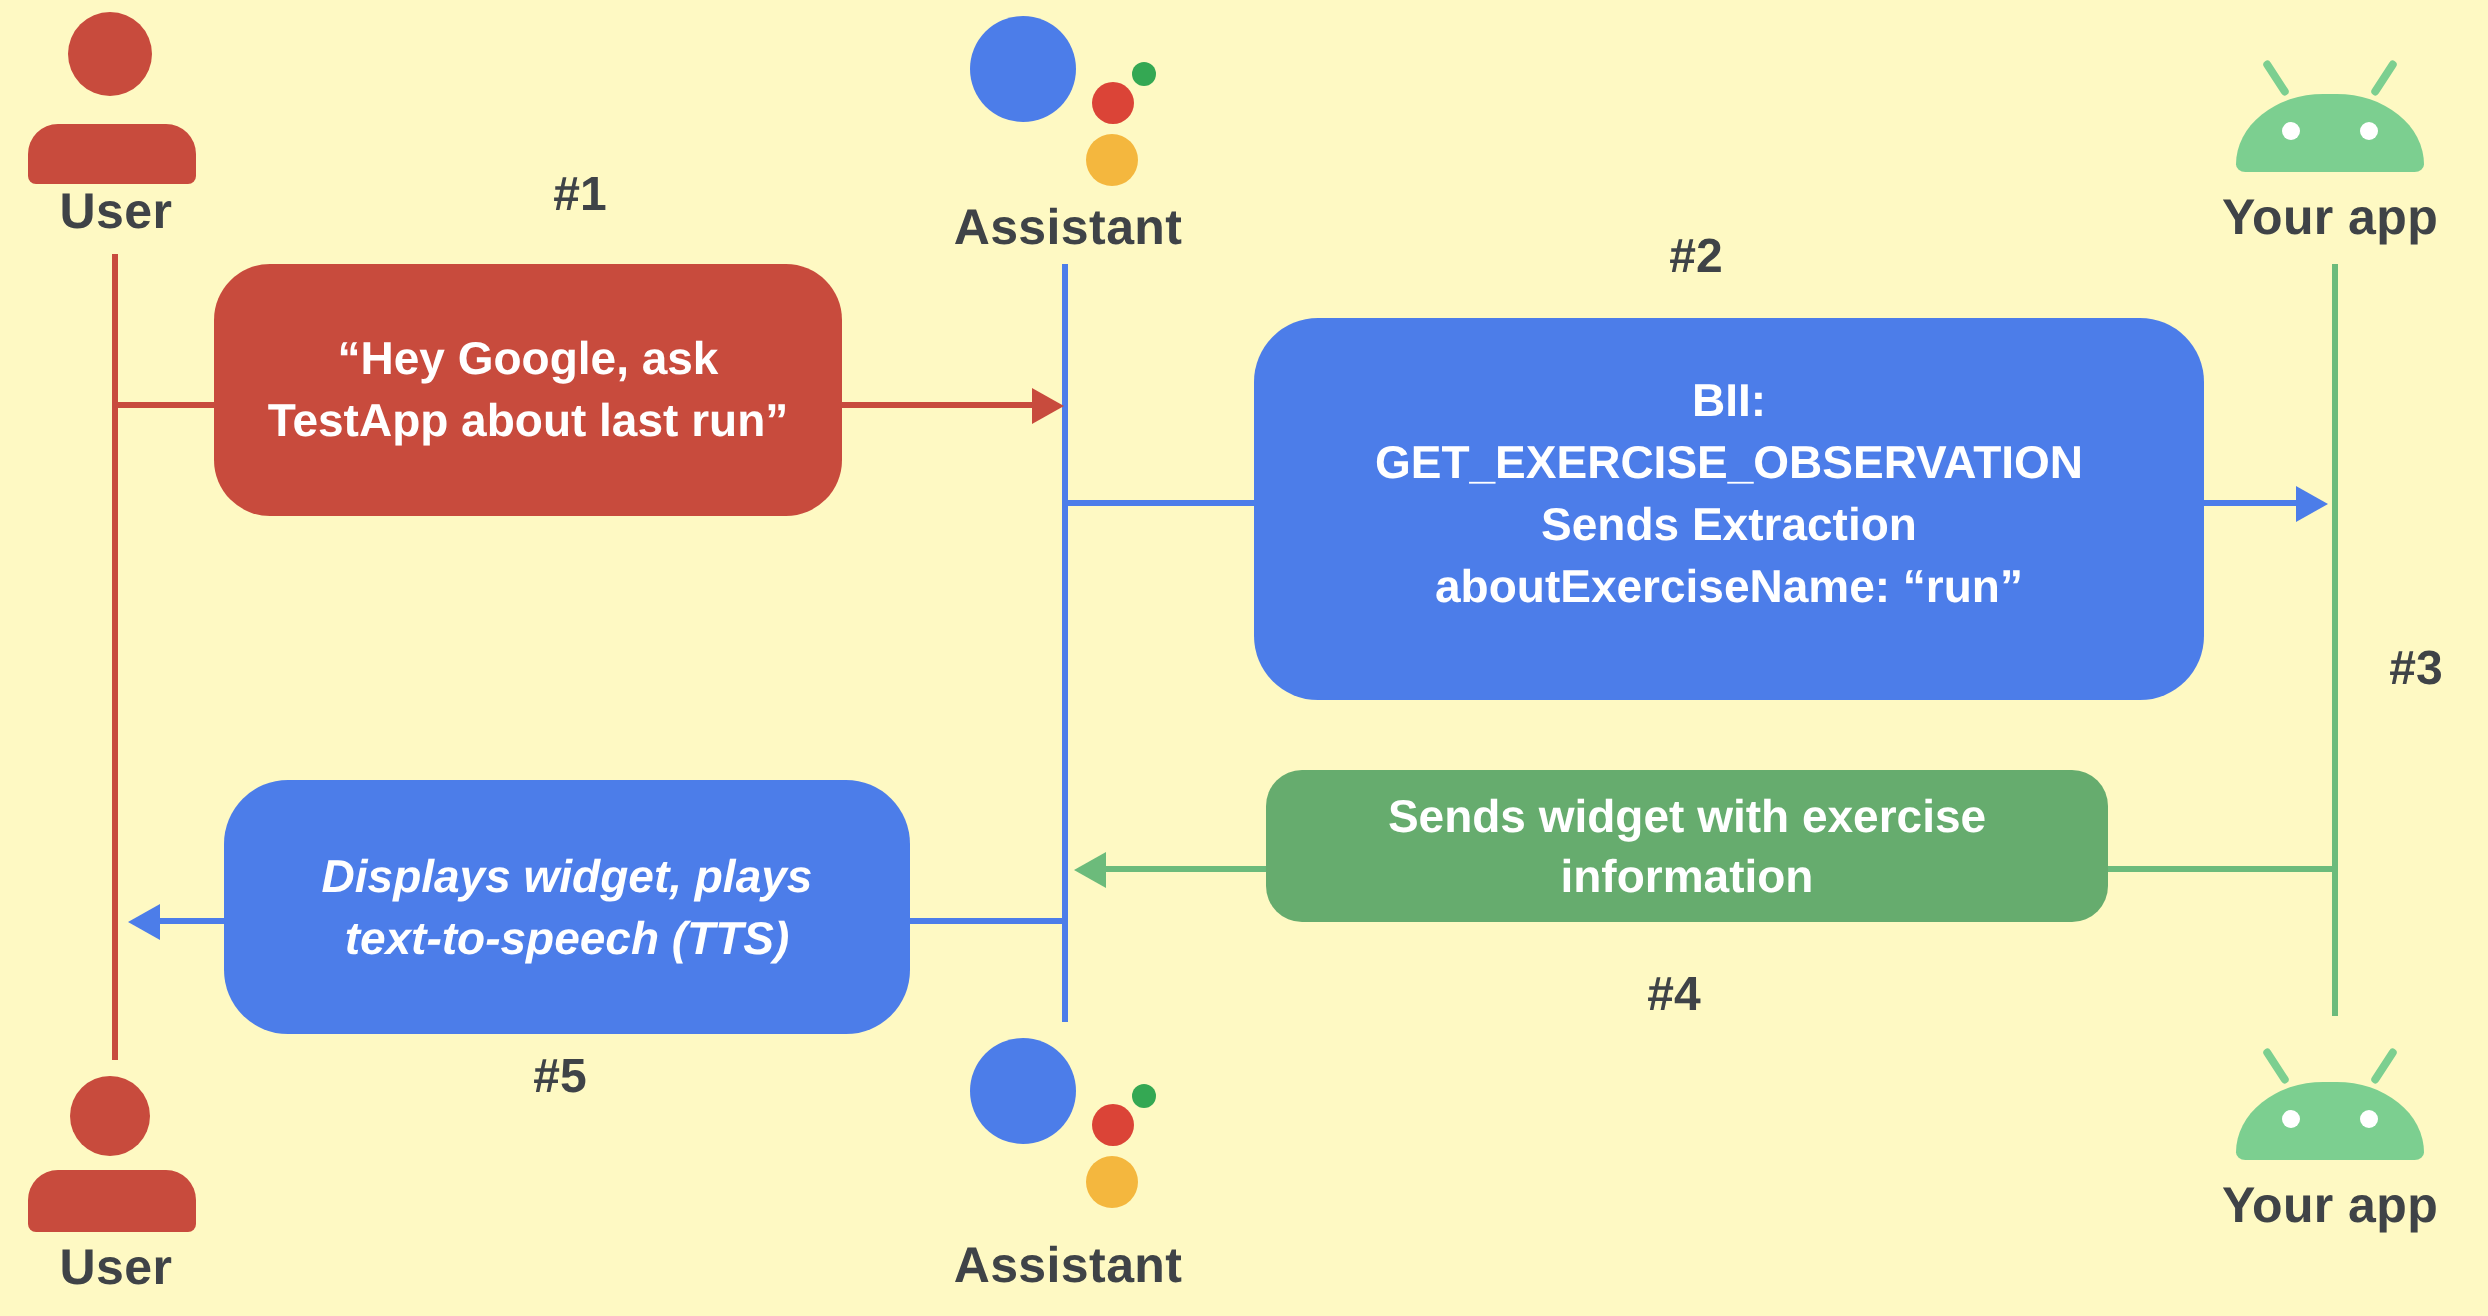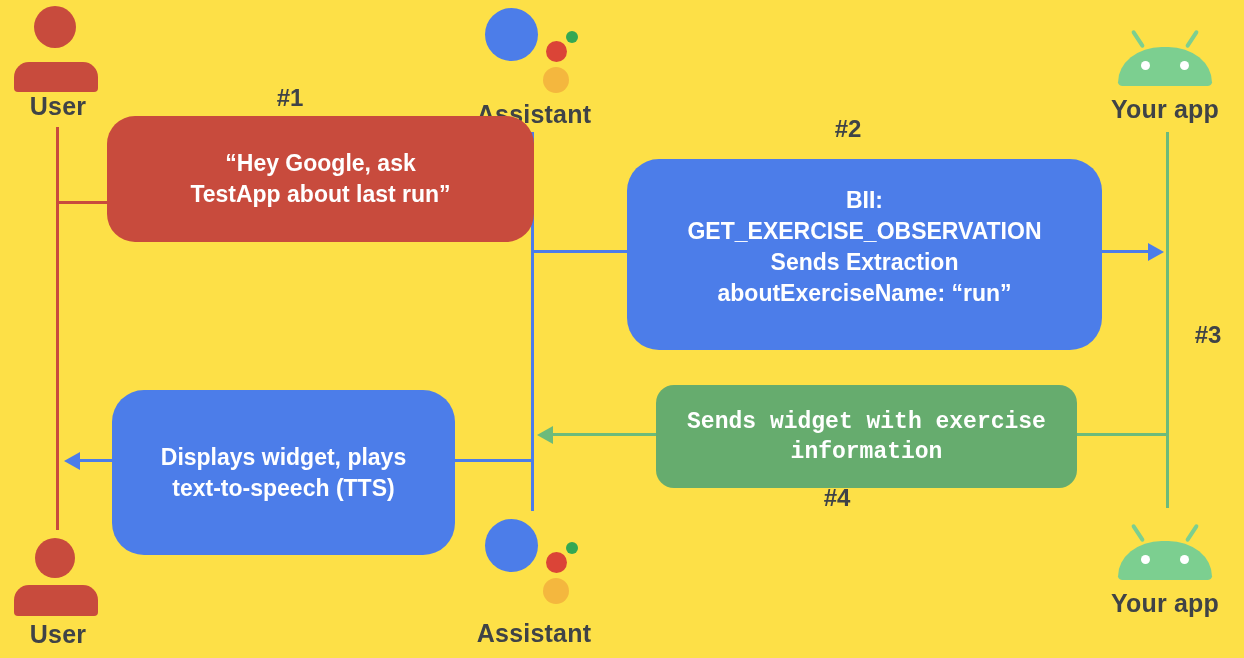--- a/index.html
+++ b/index.html
@@ -1,17 +1,17 @@
 <!DOCTYPE html>
 <html><head>
 <meta charset="utf-8">
 <style>
   html,body{margin:0;padding:0;background:#ffffff;}
   .stage{
-    position:relative;width:1244px;height:658px;background:#fde047;overflow:hidden;
+    position:relative;width:1244px;height:658px;background:#fef9c3;overflow:hidden;
     font-family:"Liberation Sans",sans-serif;
   }
   .abs{position:absolute;}
 
   
   .actor-label{
     position:absolute;text-align:center;font-weight:bold;font-size:25px;
     color:#3F4347;letter-spacing:0.2px;
   }
 
@@ -100,42 +100,42 @@
     <span class="ant r"></span>
     <span class="dome"></span>
     <span class="eye l"></span>
     <span class="eye r"></span>
   </div>
   <div class="actor-label" style="left:1105px;top:95px;width:120px;">Your app</div>
 
   <div class="step" style="left:260px;top:84px;">#1</div>
   <div class="shaft red" style="left:58px;top:201px;width:460px;"></div>
   <div class="ahead right red" style="left:516px;top:194px;"></div>
-  <div class="msg red" style="left:107px;top:116px;width:427px;height:126px;">“Hey Google, ask
+  <div class="msg red" style="left:107px;top:132px;width:314px;height:126px;">“Hey Google, ask
 TestApp about last run”</div>
 
   <div class="step" style="left:818px;top:115px;">#2</div>
   <div class="shaft blue" style="left:534px;top:250px;width:614px;"></div>
   <div class="ahead right blue" style="left:1148px;top:243px;"></div>
   <div class="msg blue" style="left:627px;top:159px;width:475px;height:191px;padding-bottom:16px;">BII:
 GET_EXERCISE_OBSERVATION
 Sends Extraction
 aboutExerciseName: “run”</div>
 
   <div class="step" style="left:1178px;top:321px;">#3</div>
 
   <div class="shaft green" style="left:552px;top:433px;width:614px;"></div>
   <div class="ahead left green" style="left:537px;top:426px;"></div>
-  <div class="msg green" style="left:656px;top:385px;width:421px;height:103px;font-family:Liberation Mono, monospace;">Sends widget with exercise
+  <div class="msg green" style="left:633px;top:385px;width:421px;height:76px;">Sends widget with exercise
 information</div>
   <div class="step" style="left:807px;top:484px;">#4</div>
 
   <div class="shaft blue" style="left:79px;top:459px;width:453px;"></div>
   <div class="ahead left blue" style="left:64px;top:452px;"></div>
-  <div class="msg blue" style="left:112px;top:390px;width:343px;height:165px;">Displays widget, plays
+  <div class="msg blue" style="left:112px;top:390px;width:343px;height:127px;font-style:italic;">Displays widget, plays
 text-to-speech (TTS)</div>
   <div class="step" style="left:250px;top:525px;">#5</div>
 
   <div class="person" style="left:14px;top:538px;">
     <span class="head" style="width:40px;height:40px;left:21px;"></span>
     <span class="body" style="top:47px;height:31px;"></span>
   </div>
   <div class="actor-label" style="left:16px;top:620px;width:84px;">User</div>
 
   <div class="assistant" style="left:485px;top:519px;">

